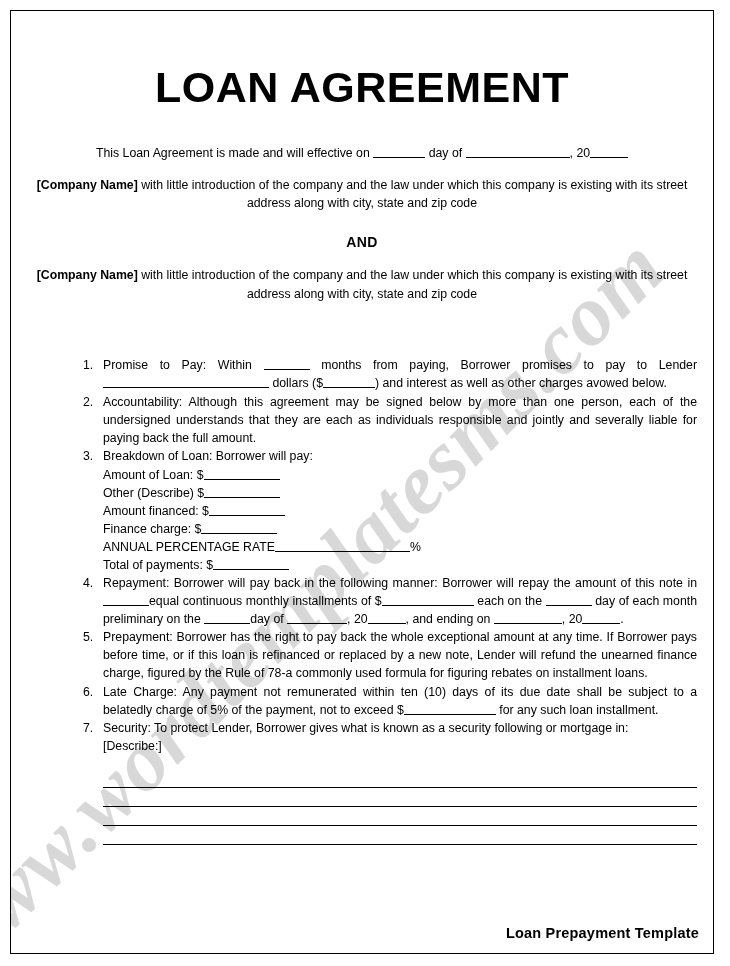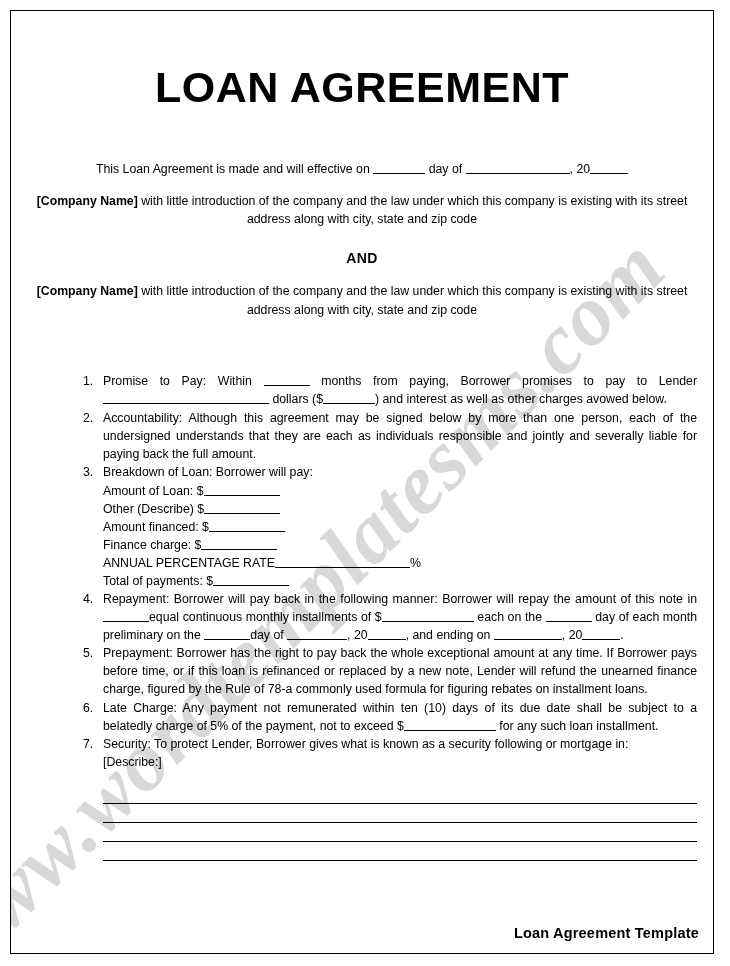--- a/index.html
+++ b/index.html
@@ -68,21 +68,21 @@
     font-size: 43px;
     font-weight: 700;
     letter-spacing: 0.5px;
     margin: 55px 0 0 0;
     line-height: 1;
   }
 
   .effective-line {
     text-align: center;
     font-size: 12.3px;
-    margin-top: 52px;
+    margin-top: 36px;
     padding: 0 60px;
     white-space: nowrap;
   }
 
   .heading-center {
     text-align: center;
     font-size: 14px;
     font-weight: 700;
     letter-spacing: 0.4px;
   }
@@ -258,15 +258,15 @@
 
     <div class="rule-lines">
       <div class="rule"></div>
       <div class="rule"></div>
       <div class="rule"></div>
       <div class="rule"></div>
     </div>
 
   </div>
 
-  <div class="footer">Loan Agreement Template</div>
+  <div class="footer">Loan Prepayment Template</div>
 
 </div>
 
 </body></html>

